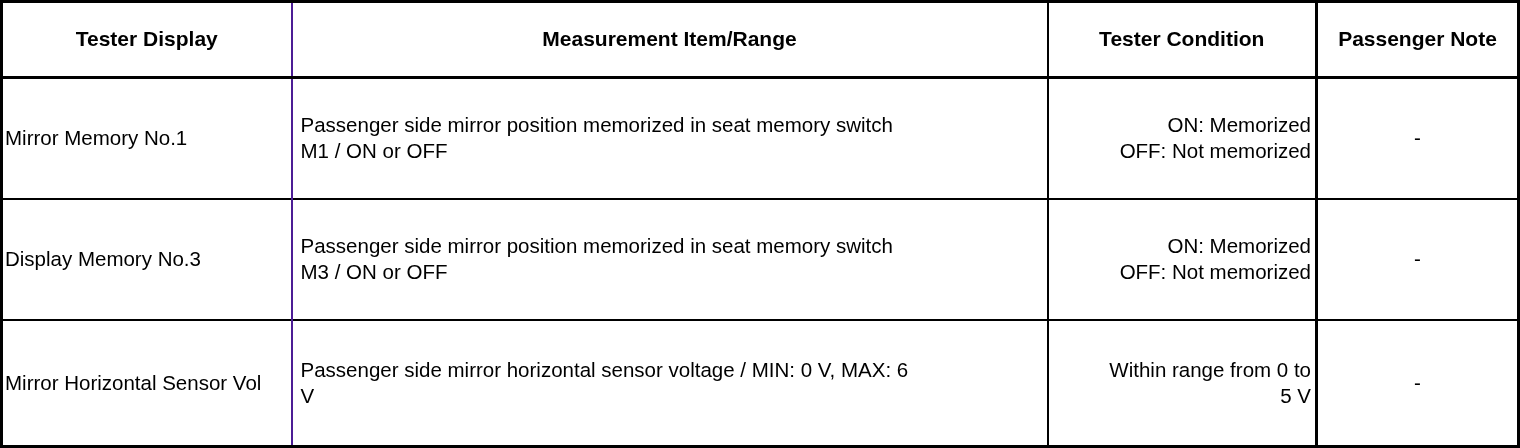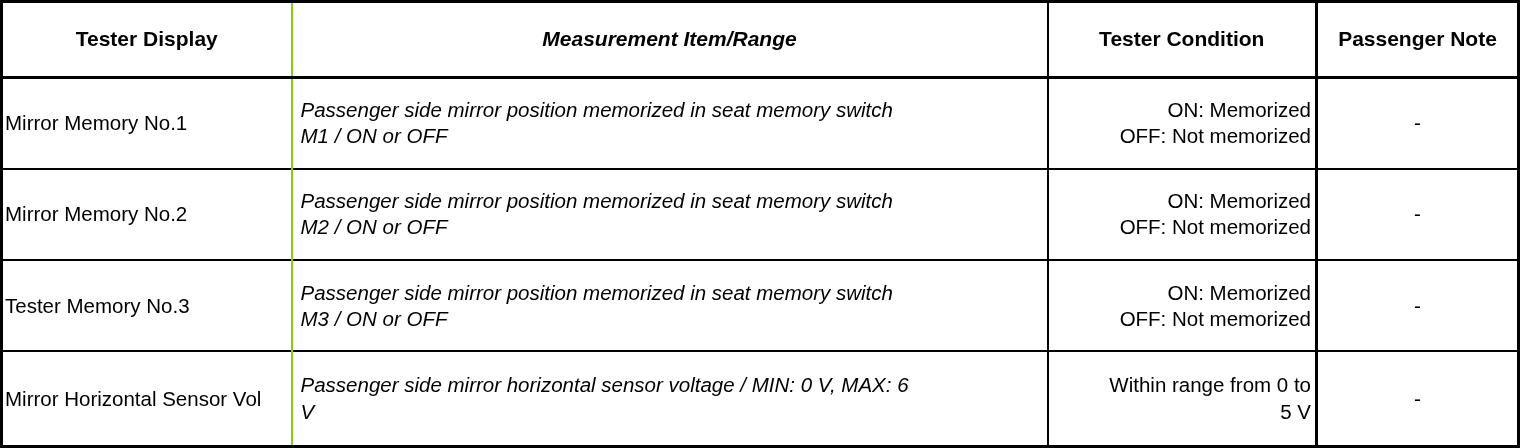--- a/index.html
+++ b/index.html
@@ -41,22 +41,22 @@
     font-weight: bold;
     text-align: center;
     vertical-align: middle;
     line-height: 1.18;
     padding: 4px 6px;
     box-sizing: border-box;
     height: 76px;
   }
 
   
-  th.col-tester, td.col-tester { border-right: 2px solid #84cc16; }
-  th.col-measurement, td.col-measurement { border-right: 2px solid #000000; font-style: italic; }
+  th.col-tester, td.col-tester { border-right: 2px solid #4c1d95; }
+  th.col-measurement, td.col-measurement { border-right: 2px solid #000000; }
   th.col-normal, td.col-normal { border-right: 3px solid #000000; }
 
   tbody td {
     border-top: 2px solid #000000;
     font-size: 20.5px;
     line-height: 1.28;
     vertical-align: middle;
     box-sizing: border-box;
     padding: 2px 5px;
   }
@@ -112,35 +112,23 @@
           <span class="cell-text">Passenger side mirror position memorized in seat memory switch</span>
           <span class="cell-text">M1 / ON or OFF</span>
         </td>
         <td class="col-normal">
           <span class="cell-text">ON: Memorized</span>
           <span class="cell-text">OFF: Not memorized</span>
         </td>
         <td class="col-note">-</td>
       </tr>
 
-      <tr class="row-mem">
-        <td class="col-tester">Mirror Memory No.2</td>
-        <td class="col-measurement">
-          <span class="cell-text">Passenger side mirror position memorized in seat memory switch</span>
-          <span class="cell-text">M2 / ON or OFF</span>
-        </td>
-        <td class="col-normal">
-          <span class="cell-text">ON: Memorized</span>
-          <span class="cell-text">OFF: Not memorized</span>
-        </td>
-        <td class="col-note">-</td>
-      </tr>
 
       <tr class="row-mem">
-        <td class="col-tester">Tester Memory No.3</td>
+        <td class="col-tester">Display Memory No.3</td>
         <td class="col-measurement">
           <span class="cell-text">Passenger side mirror position memorized in seat memory switch</span>
           <span class="cell-text">M3 / ON or OFF</span>
         </td>
         <td class="col-normal">
           <span class="cell-text">ON: Memorized</span>
           <span class="cell-text">OFF: Not memorized</span>
         </td>
         <td class="col-note">-</td>
       </tr>

